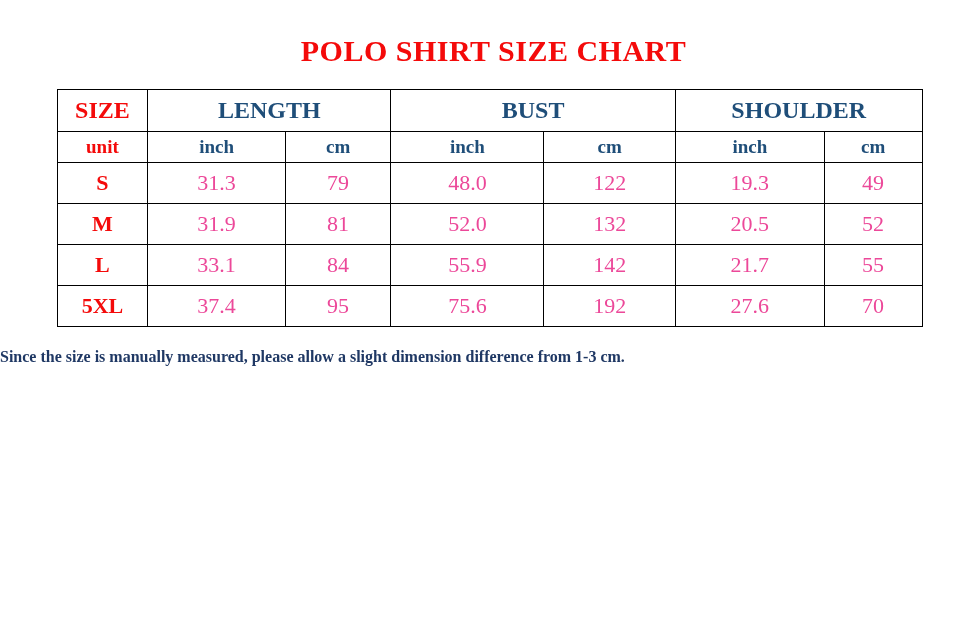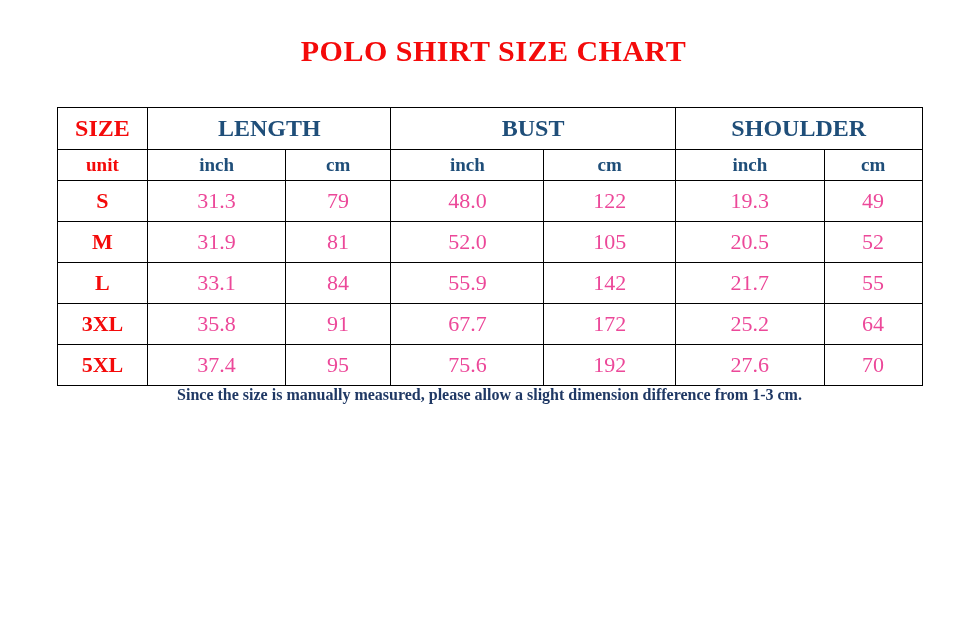--- a/index.html
+++ b/index.html
@@ -17,39 +17,40 @@
     margin-top: 34px;
     text-align: center;
     font-size: 30px;
     font-weight: bold;
     letter-spacing: 0.5px;
     color: #F40A0A;
     padding-left: 8px;
   }
   table.size-chart {
     width: 866px;
-    margin: 39px auto 0 auto;
+    margin: 21px auto 0 auto;
     border-collapse: collapse;
     table-layout: fixed;
   }
   table.size-chart th, table.size-chart td {
     border: 1.6px solid #000000;
     text-align: center;
     vertical-align: middle;
     padding: 0;
   }
   tr.group-row th { height: 42px; font-size: 24px; font-weight: bold; }
   tr.unit-row  th { height: 31px; font-size: 19px; font-weight: bold; }
   tr.data-row  td { height: 41px; font-size: 22px; }
   .red  { color: #F40A0A; }
   .blue { color: #1F4E79; }
   td.size-cell { color: #F40A0A; font-weight: bold; font-size: 22px; }
   td.val-cell  { color: #ec4899; }
   .footnote {
-    text-align: center;
+    margin-top: 21px;
+    text-align: left;
     font-size: 16px;
     font-weight: bold;
     color: #1F3864;
   }
 </style>
 </head>
 <body>
 
 <div class="page">
 
@@ -89,41 +90,32 @@
         <td class="val-cell">48.0</td>
         <td class="val-cell">122</td>
         <td class="val-cell">19.3</td>
         <td class="val-cell">49</td>
       </tr>
       <tr class="data-row">
         <td class="size-cell">M</td>
         <td class="val-cell">31.9</td>
         <td class="val-cell">81</td>
         <td class="val-cell">52.0</td>
-        <td class="val-cell">105</td>
+        <td class="val-cell">132</td>
         <td class="val-cell">20.5</td>
         <td class="val-cell">52</td>
       </tr>
       <tr class="data-row">
         <td class="size-cell">L</td>
         <td class="val-cell">33.1</td>
         <td class="val-cell">84</td>
         <td class="val-cell">55.9</td>
         <td class="val-cell">142</td>
         <td class="val-cell">21.7</td>
         <td class="val-cell">55</td>
-      </tr>
-      <tr class="data-row">
-        <td class="size-cell">3XL</td>
-        <td class="val-cell">35.8</td>
-        <td class="val-cell">91</td>
-        <td class="val-cell">67.7</td>
-        <td class="val-cell">172</td>
-        <td class="val-cell">25.2</td>
-        <td class="val-cell">64</td>
       </tr>
       <tr class="data-row">
         <td class="size-cell">5XL</td>
         <td class="val-cell">37.4</td>
         <td class="val-cell">95</td>
         <td class="val-cell">75.6</td>
         <td class="val-cell">192</td>
         <td class="val-cell">27.6</td>
         <td class="val-cell">70</td>
       </tr>

